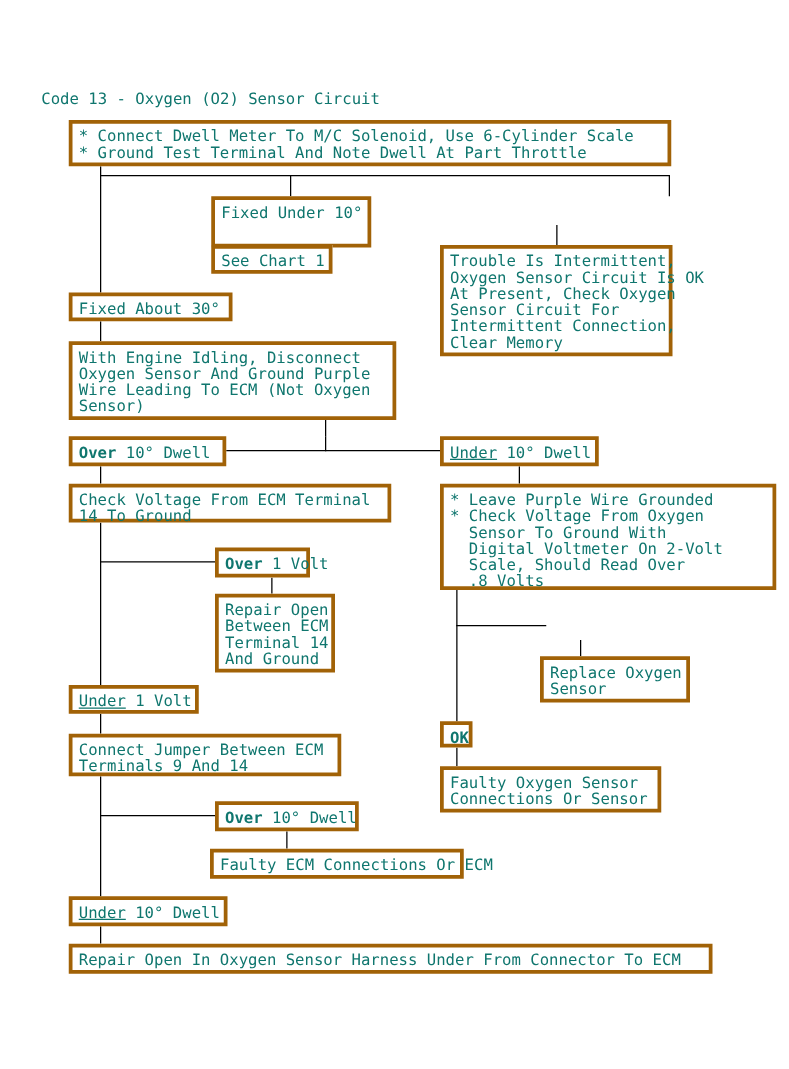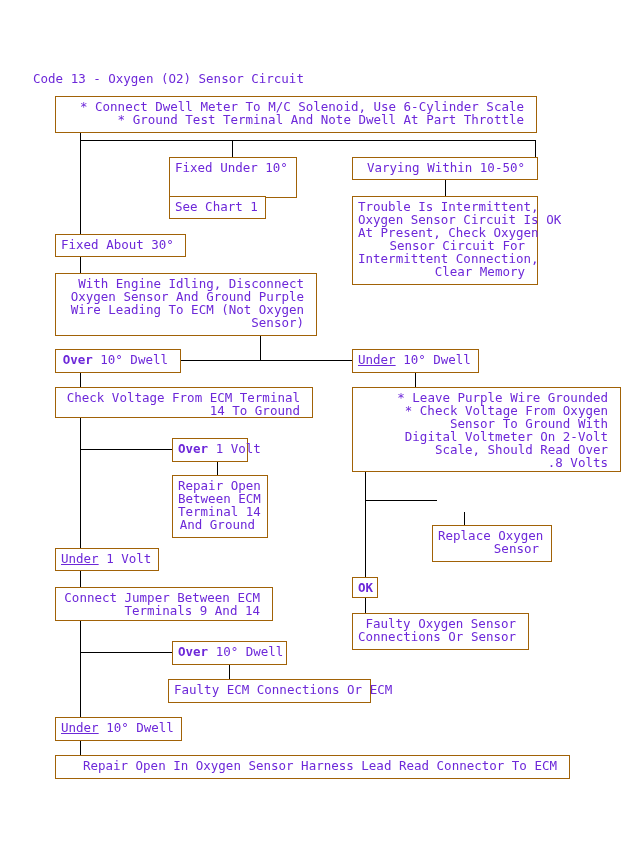--- a/index.html
+++ b/index.html
@@ -8,34 +8,33 @@
     background: #ffffff;
   }
   #canvas {
     position: relative;
     width: 631px;
     height: 855px;
     background: #ffffff;
     font-family: "DejaVu Sans Mono", "Liberation Mono", monospace;
     font-size: 12.5px;
     line-height: 13px;
-    color: #6d28d9;
+    color: #0f766e;
     overflow: hidden;
-    text-align: right;
   }
   .title {
     position: absolute;
     white-space: pre;
     font-size: 12.5px;
     line-height: 14px;
   }
   .node {
     position: absolute;
     box-sizing: border-box;
-    border: 1px solid #a16207;
+    border: 3px solid #a16207;
     background: #ffffff;
     white-space: pre;
     padding: 3px 12px 3px 5px;
     font-size: 12.5px;
     line-height: 13px;
     z-index: 2;
   }
   .node .b { font-weight: bold; }
   .node .u { text-decoration: underline; }
   .line {
@@ -94,21 +93,20 @@
 
   <div class="line vline" style="left:80px; top:741px; height:14px;"></div>
 
   <div class="node" style="left:55px; top:96px; width:482px; height:37px;">* Connect Dwell Meter To M/C Solenoid, Use 6-Cylinder Scale
 * Ground Test Terminal And Note Dwell At Part Throttle</div>
 
   <div class="node" style="left:169px; top:157px; width:128px; height:41px;">Fixed Under 10°</div>
 
   <div class="node" style="left:169px; top:196px; width:97px; height:23px;">See Chart 1</div>
 
-  <div class="node" style="left:352px; top:157px; width:186px; height:23px;">Varying Within 10-50°</div>
 
   <div class="node" style="left:352px; top:196px; width:186px; height:89px;">Trouble Is Intermittent,
 Oxygen Sensor Circuit Is OK
 At Present, Check Oxygen
 Sensor Circuit For
 Intermittent Connection,
 Clear Memory</div>
 
   <div class="node" style="left:55px; top:234px; width:131px; height:23px;">Fixed About 30°</div>
 
@@ -152,15 +150,15 @@
 
   <div class="node" style="left:352px; top:613px; width:177px; height:37px;">Faulty Oxygen Sensor
 Connections Or Sensor</div>
 
   <div class="node" style="left:172px; top:641px; width:115px; height:24px;"><span class="b">Over</span><span> 10° Dwell</span></div>
 
   <div class="node" style="left:168px; top:679px; width:203px; height:24px;">Faulty ECM Connections Or ECM</div>
 
   <div class="node" style="left:55px; top:717px; width:127px; height:24px;"><span class="u">Under</span><span> 10° Dwell</span></div>
 
-  <div class="node" style="left:55px; top:755px; width:515px; height:24px;">Repair Open In Oxygen Sensor Harness Lead Read Connector To ECM</div>
+  <div class="node" style="left:55px; top:755px; width:515px; height:24px;">Repair Open In Oxygen Sensor Harness Under From Connector To ECM</div>
 
 </div>
 
 </body></html>

